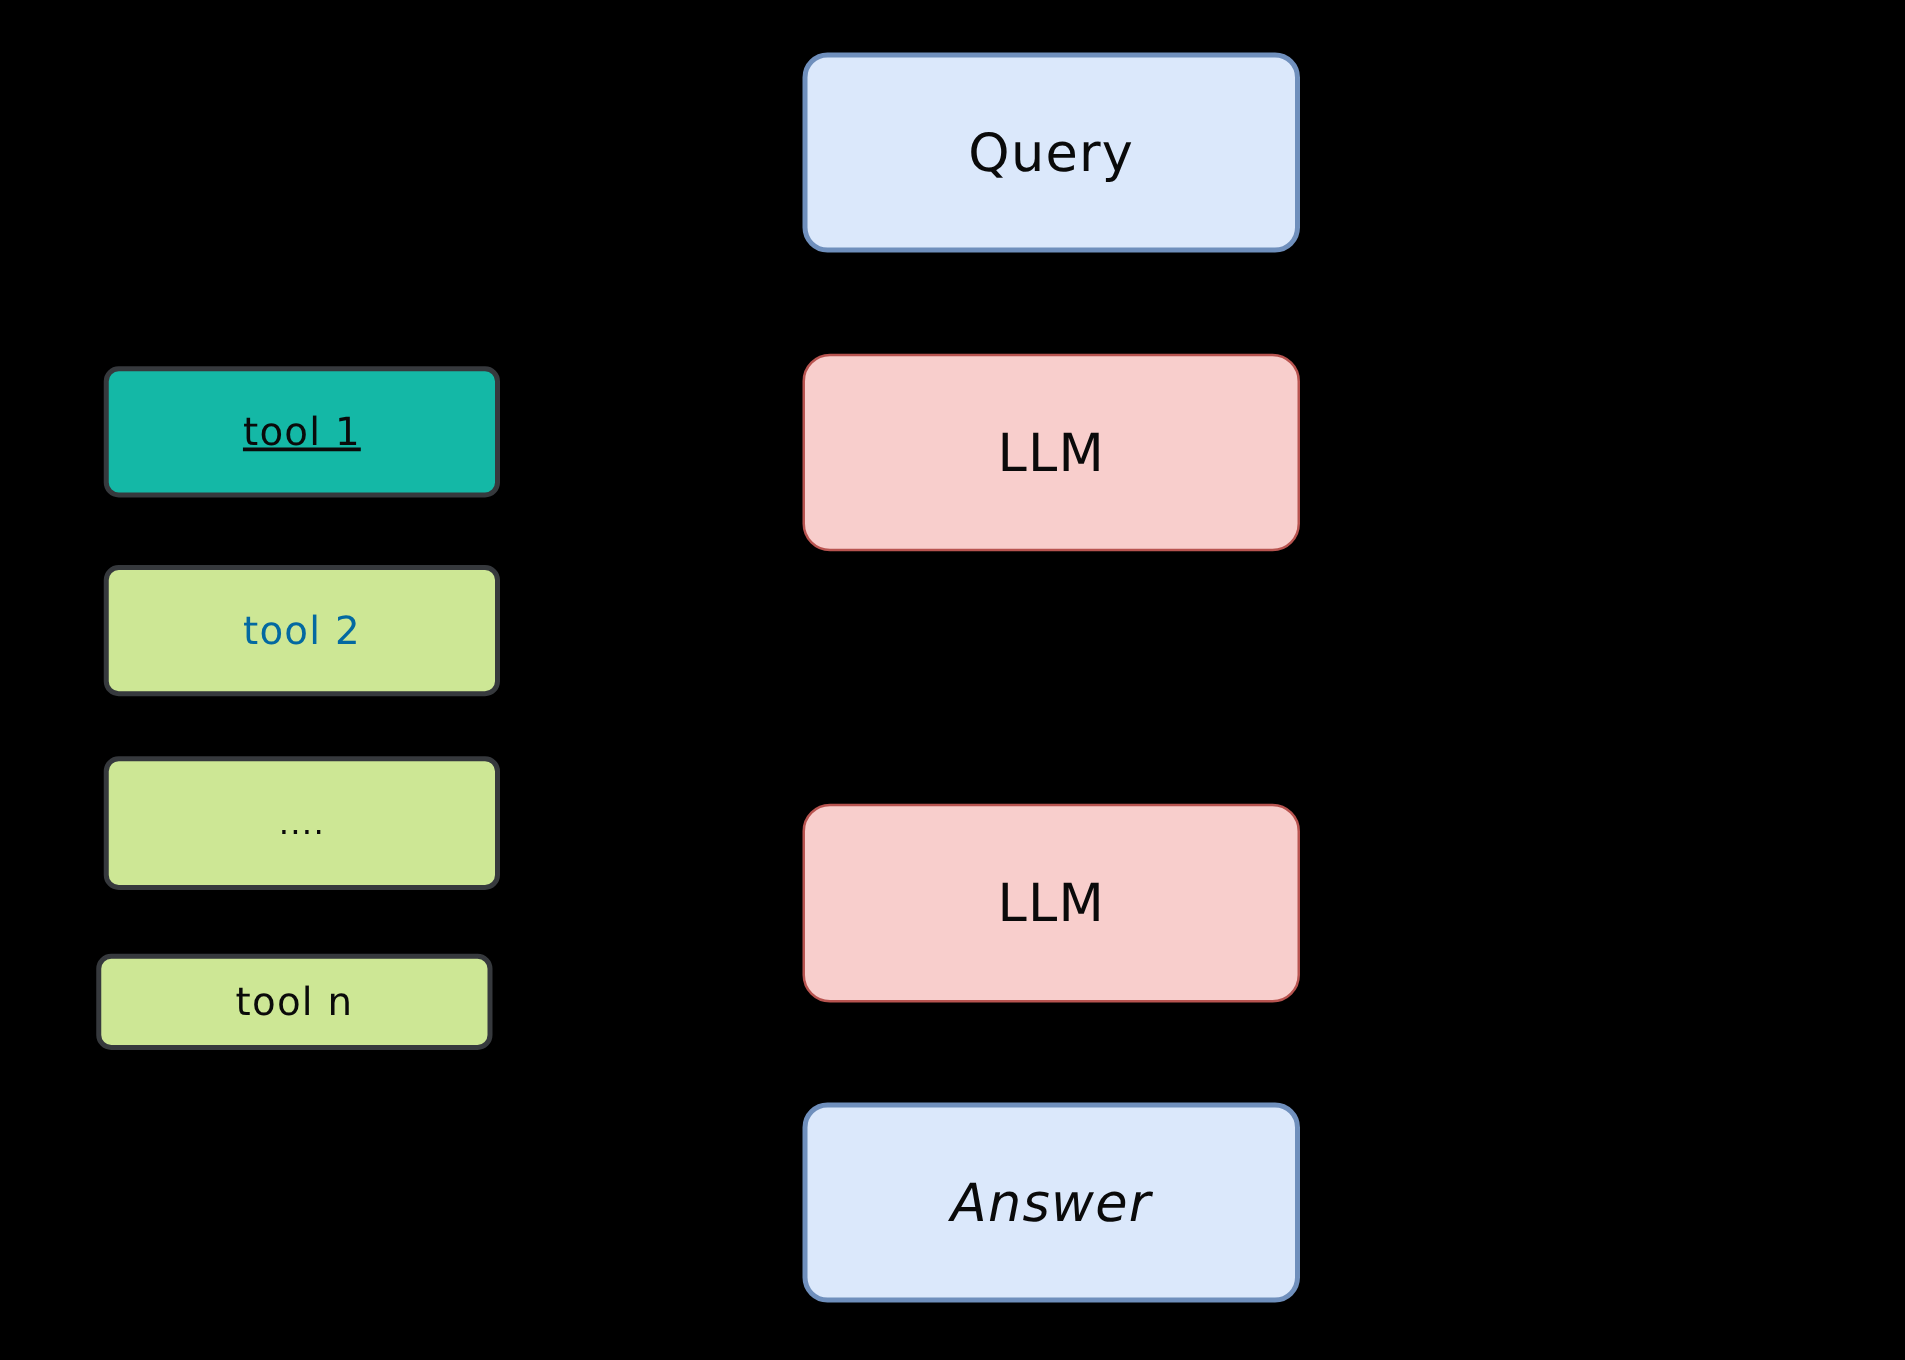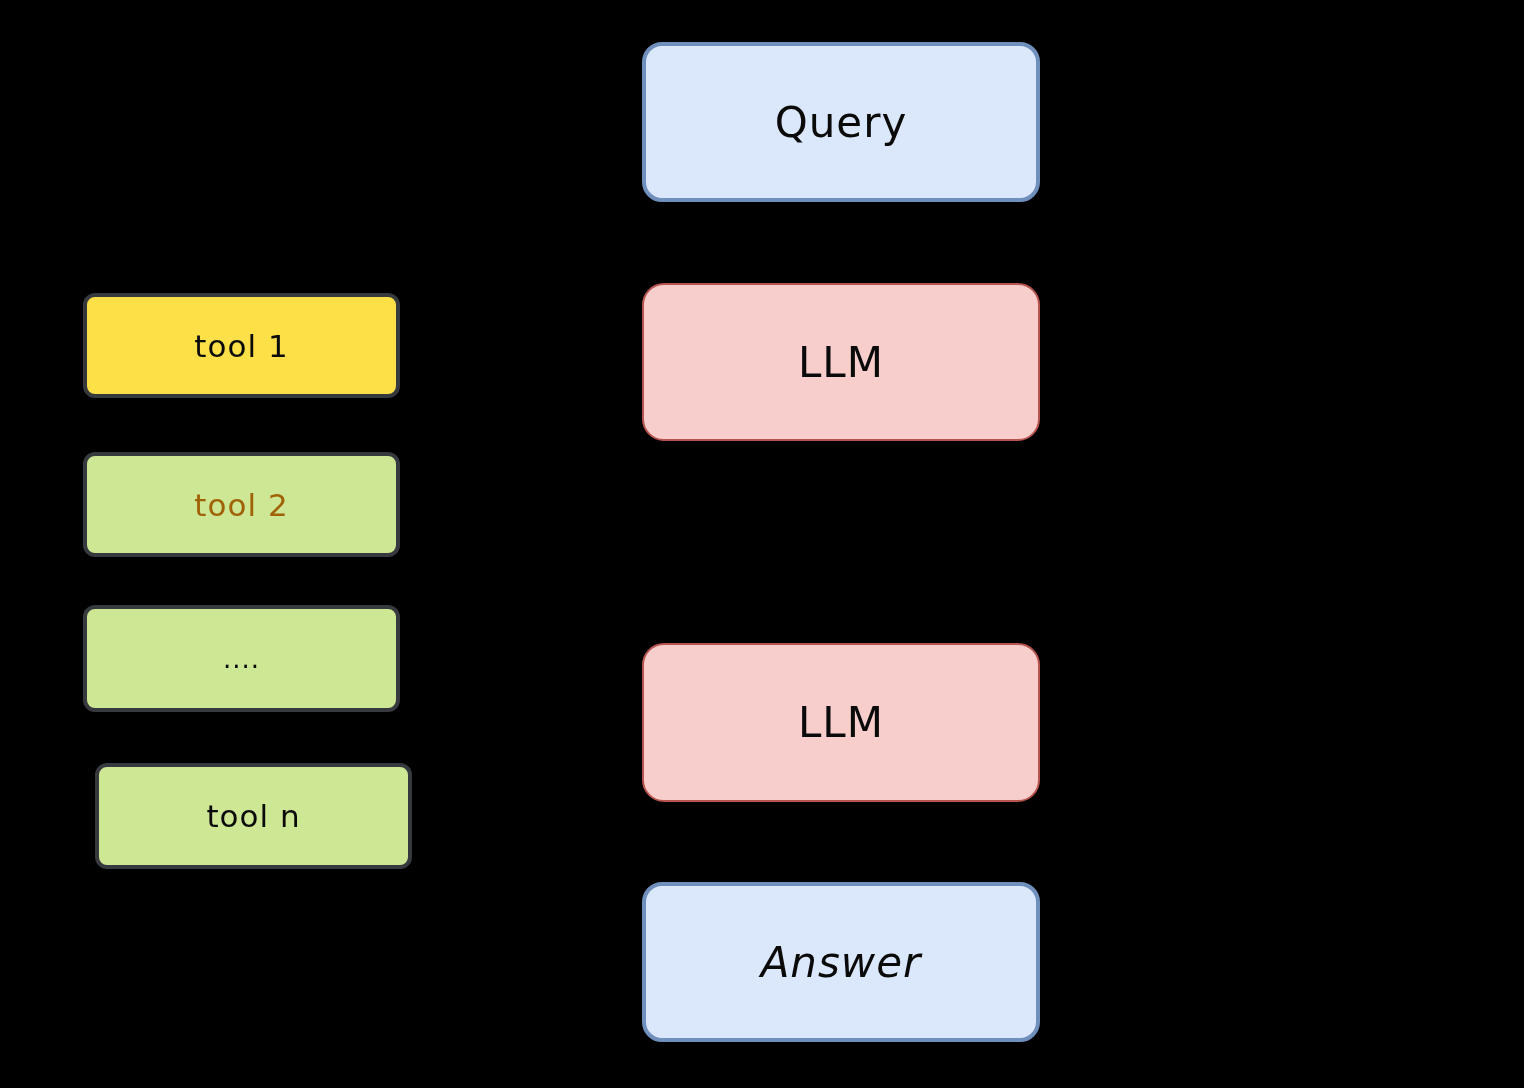--- a/index.html
+++ b/index.html
@@ -30,21 +30,21 @@
     width: 317px;
     height: 105px;
     border: 4px solid #36393d;
     border-radius: 12px;
     font-size: 31px;
     background: #cde795;
   }
   #tool-1 { left: 83px;  top: 293px; }
   #tool-2 { left: 83px;  top: 452px; }
   #tool-dots { left: 83px; top: 605px; height: 107px; font-size: 26px; }
-  #tool-n { left: 95px;  top: 763px; height: 106px; }
+  #tool-n { left: 77px;  top: 763px; height: 77px; }
 
   
   .flow {
     width: 398px;
     font-size: 42px;
   }
   .io {
     border: 4px solid #6f8fbc;
     border-radius: 20px;
     background: #dbe8fb;
@@ -57,25 +57,25 @@
   #query  { left: 642px; top: 42px;  height: 160px; }
   #llm-1  { left: 642px; top: 283px; height: 158px; }
   #llm-2  { left: 642px; top: 643px; height: 159px; }
   #answer { left: 642px; top: 882px; height: 160px; font-style: italic; }
 </style>
 </head>
 <body>
 
 <div id="canvas" style="background: rgb(0, 0, 0);">
 
-  <div id="tool-1" class="node tool" style="background: #fde047; border-color: rgb(54, 57, 61); color: rgb(10, 10, 10);">
+  <div id="tool-1" class="node tool" style="background: #14b8a6; border-color: rgb(54, 57, 61); color: rgb(10, 10, 10); text-decoration: underline;">
     <span>tool 1</span>
   </div>
 
-  <div id="tool-2" class="node tool" style="background: rgb(205, 231, 149); border-color: rgb(54, 57, 61); color: #a16207;">
+  <div id="tool-2" class="node tool" style="background: rgb(205, 231, 149); border-color: rgb(54, 57, 61); color: #0369a1;">
     <span>tool 2</span>
   </div>
 
   <div id="tool-dots" class="node tool" style="background: rgb(205, 231, 149); border-color: rgb(54, 57, 61); color: rgb(10, 10, 10);">
     <span>....</span>
   </div>
 
   <div id="tool-n" class="node tool" style="background: rgb(205, 231, 149); border-color: rgb(54, 57, 61); color: rgb(10, 10, 10);">
     <span>tool n</span>
   </div>

